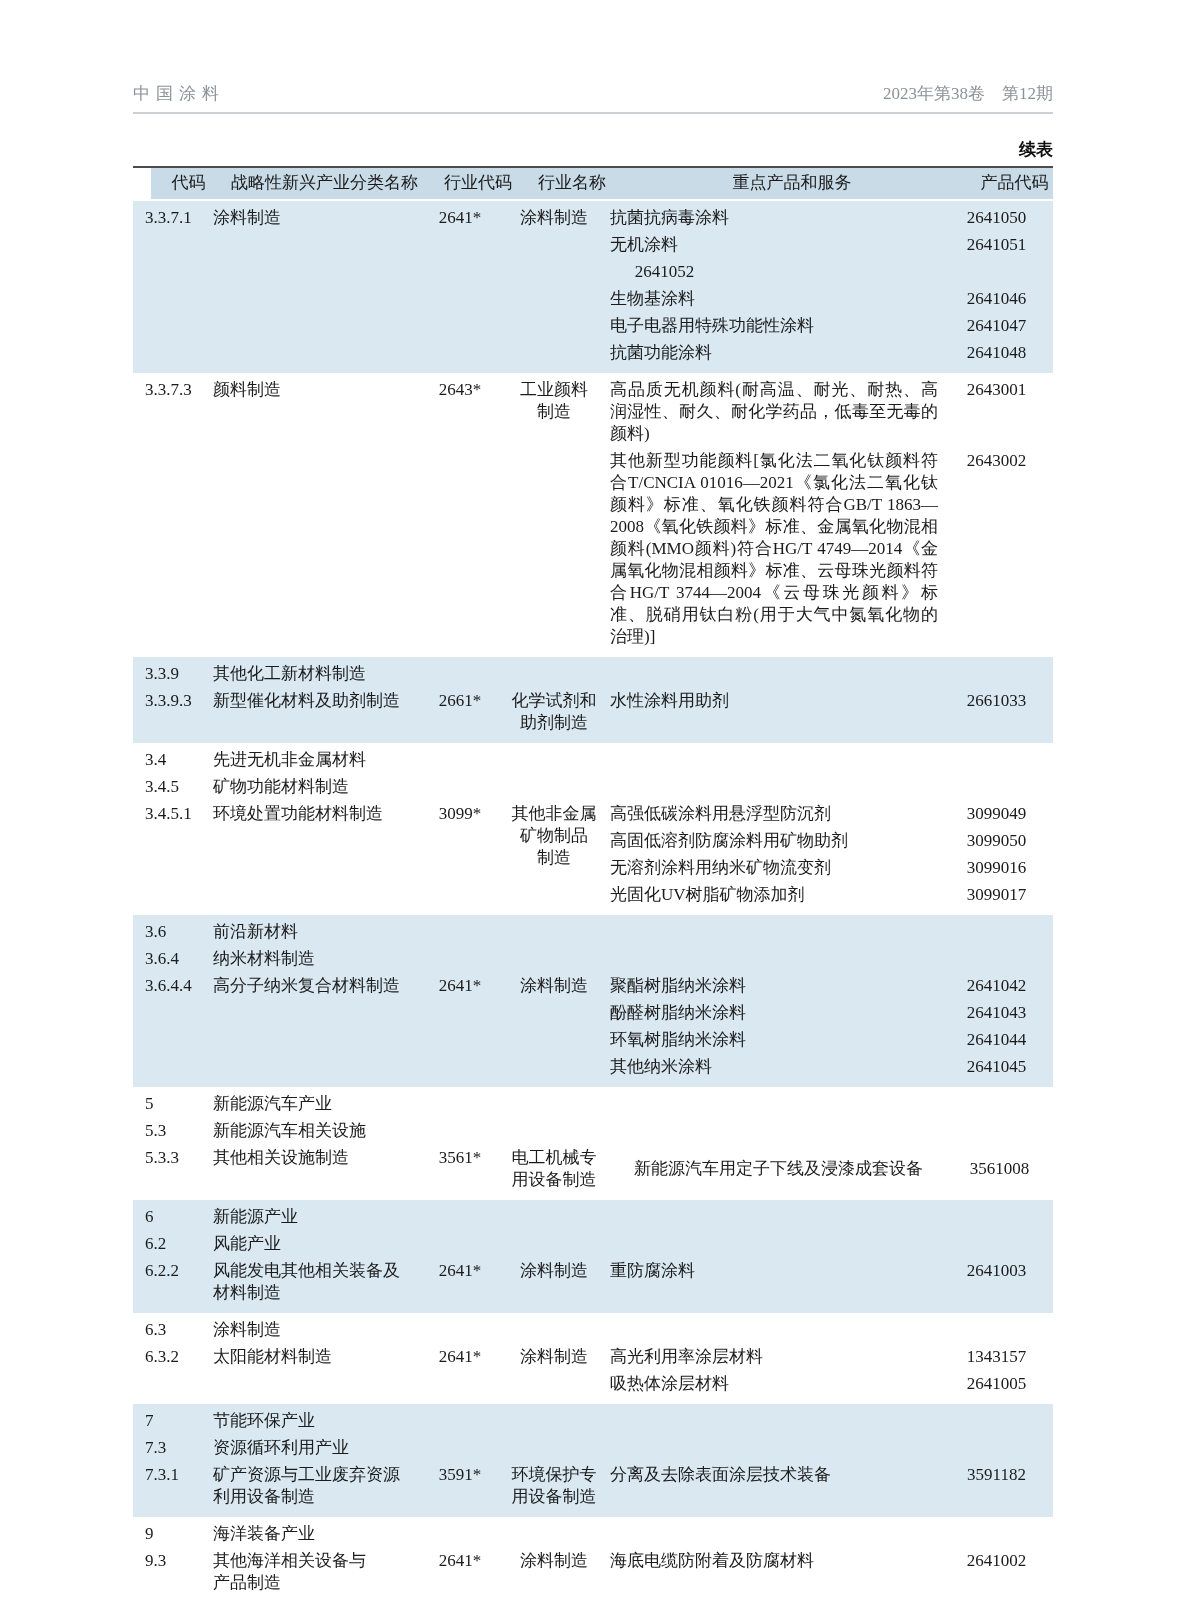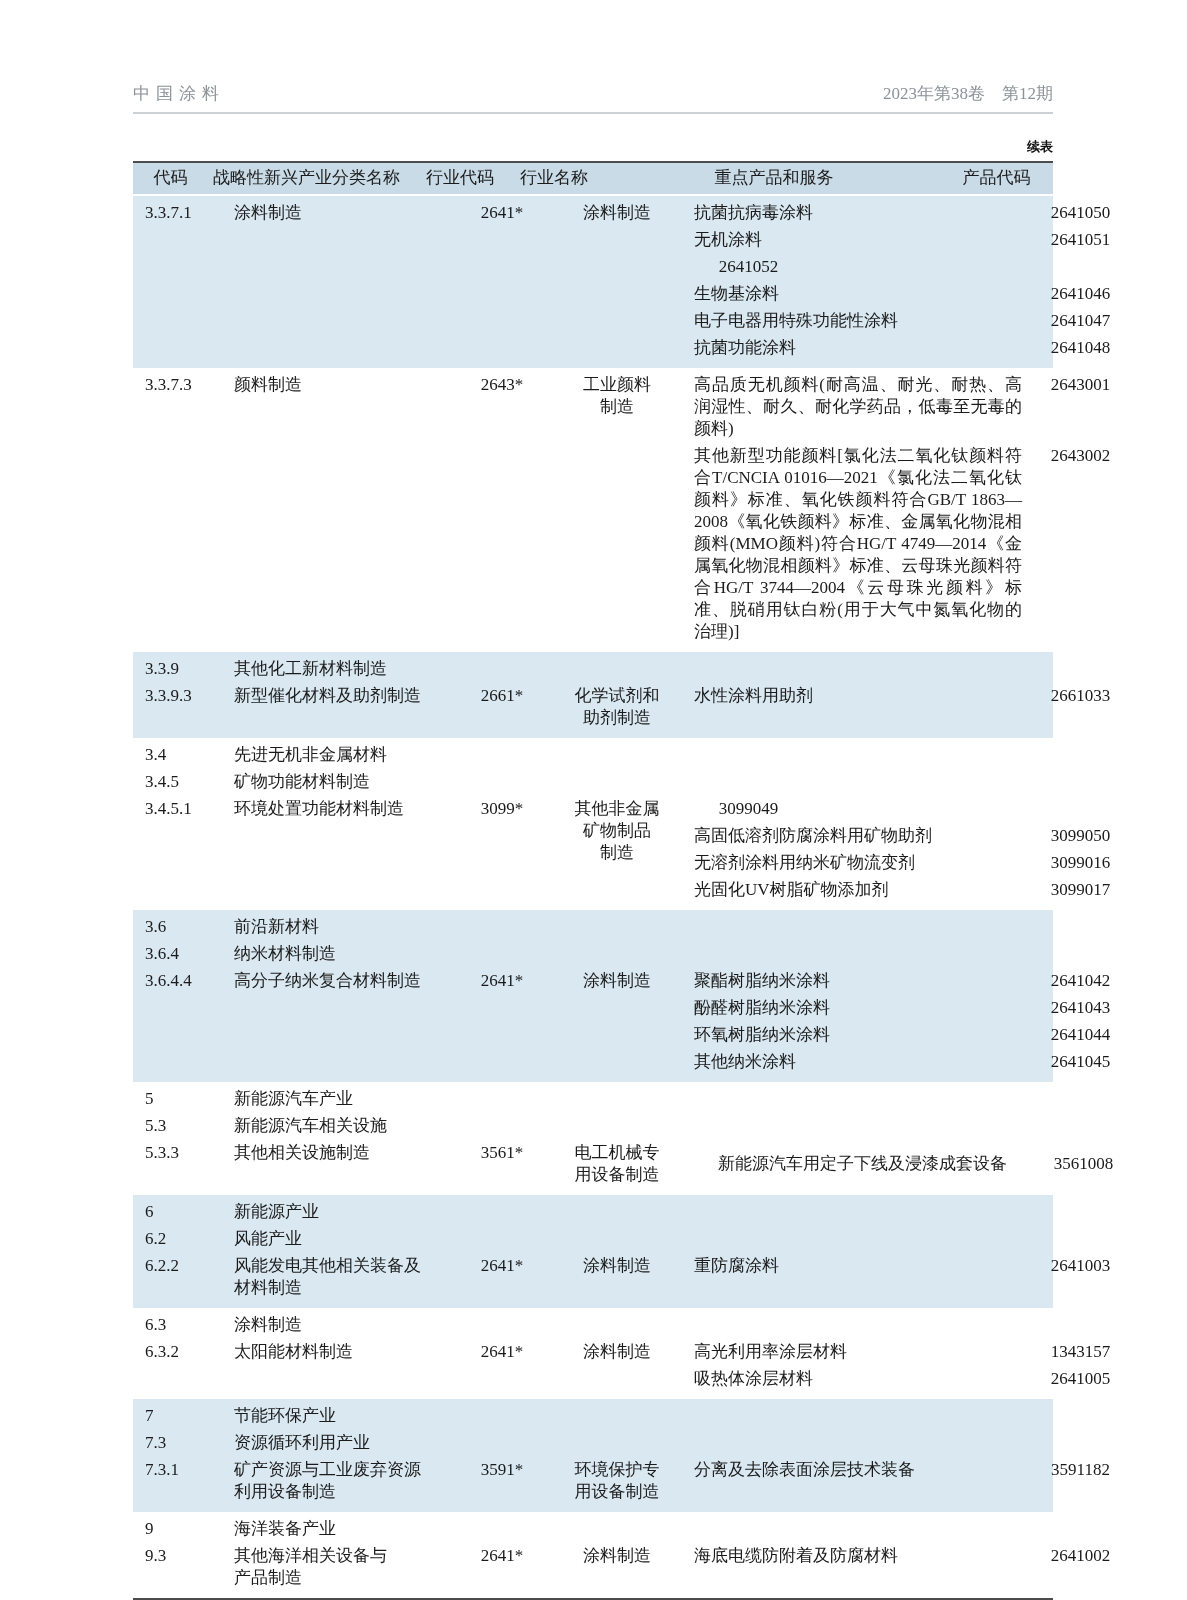--- a/index.html
+++ b/index.html
@@ -17,45 +17,45 @@
     margin:0 134px 16px 133px;
     padding-top:82px; padding-bottom:7px;
     display:flex; justify-content:space-between; align-items:flex-end;
     border-bottom:2px solid #ccd1d5;
     font-size:17px; color:#8b9297;
   }
   .journal-title { letter-spacing:6px; }
   
   .continued {
     width:920px; margin:24px 0 5px 133px;
-    text-align:right; font-weight:bold; font-size:13px; color:#111;
+    text-align:right; font-weight:bold; font-size:17px; color:#111;
   }
   
   .table {
     width:920px; margin-left:133px;
     border-top:2px solid #4c4c4c;
     border-bottom:2px solid #4c4c4c;
     font-size:17px;
   }
   .thead {
     display:grid;
     grid-template-columns:75px 212px 80px 108px 332px 113px;
     background:#c8dbe7;
     padding:4px 0 5px;
     border-bottom:2px solid #ffffff;
+    margin-left:18px;
   }
   .th { line-height:22px; text-align:center; }
   .th.c2 { text-align:left; padding-left:5px; }
   .section { padding:4px 0 6px; }
   .section.blue { background:#d9e8f1; }
   .section.white { background:transparent; }
   .trow {
     display:grid;
     grid-template-columns:75px 212px 80px 108px 445px;
-    gap:21px;
   }
   .cell { padding:2px 0 3px; line-height:22px; }
   .cell.code  { padding-left:12px; }
   .cell.name  { padding-left:5px; white-space:pre-line; }
   .cell.icode { text-align:center; }
   .cell.iname { text-align:center; white-space:pre-line; }
   .items { grid-column:5; }
   .items.vcenter { align-self:center;margin-left:24px; }
   .item { display:flex; }
   .product {
@@ -180,20 +180,21 @@
           </div>
           <div class="trow">
             <div class="cell code">3.4.5.1</div>
             <div class="cell name">环境处置功能材料制造</div>
             <div class="cell icode">3099*</div>
             <div class="cell iname">其他非金属
 矿物制品
 制造</div>
             <div class="items">
               <div class="item">
+                <div class="product">高强低碳涂料用悬浮型防沉剂</div>
                 <div class="pcode">3099049</div>
               </div>
               <div class="item">
                 <div class="product">高固低溶剂防腐涂料用矿物助剂</div>
                 <div class="pcode">3099050</div>
               </div>
               <div class="item">
                 <div class="product">无溶剂涂料用纳米矿物流变剂</div>
                 <div class="pcode">3099016</div>
               </div>

